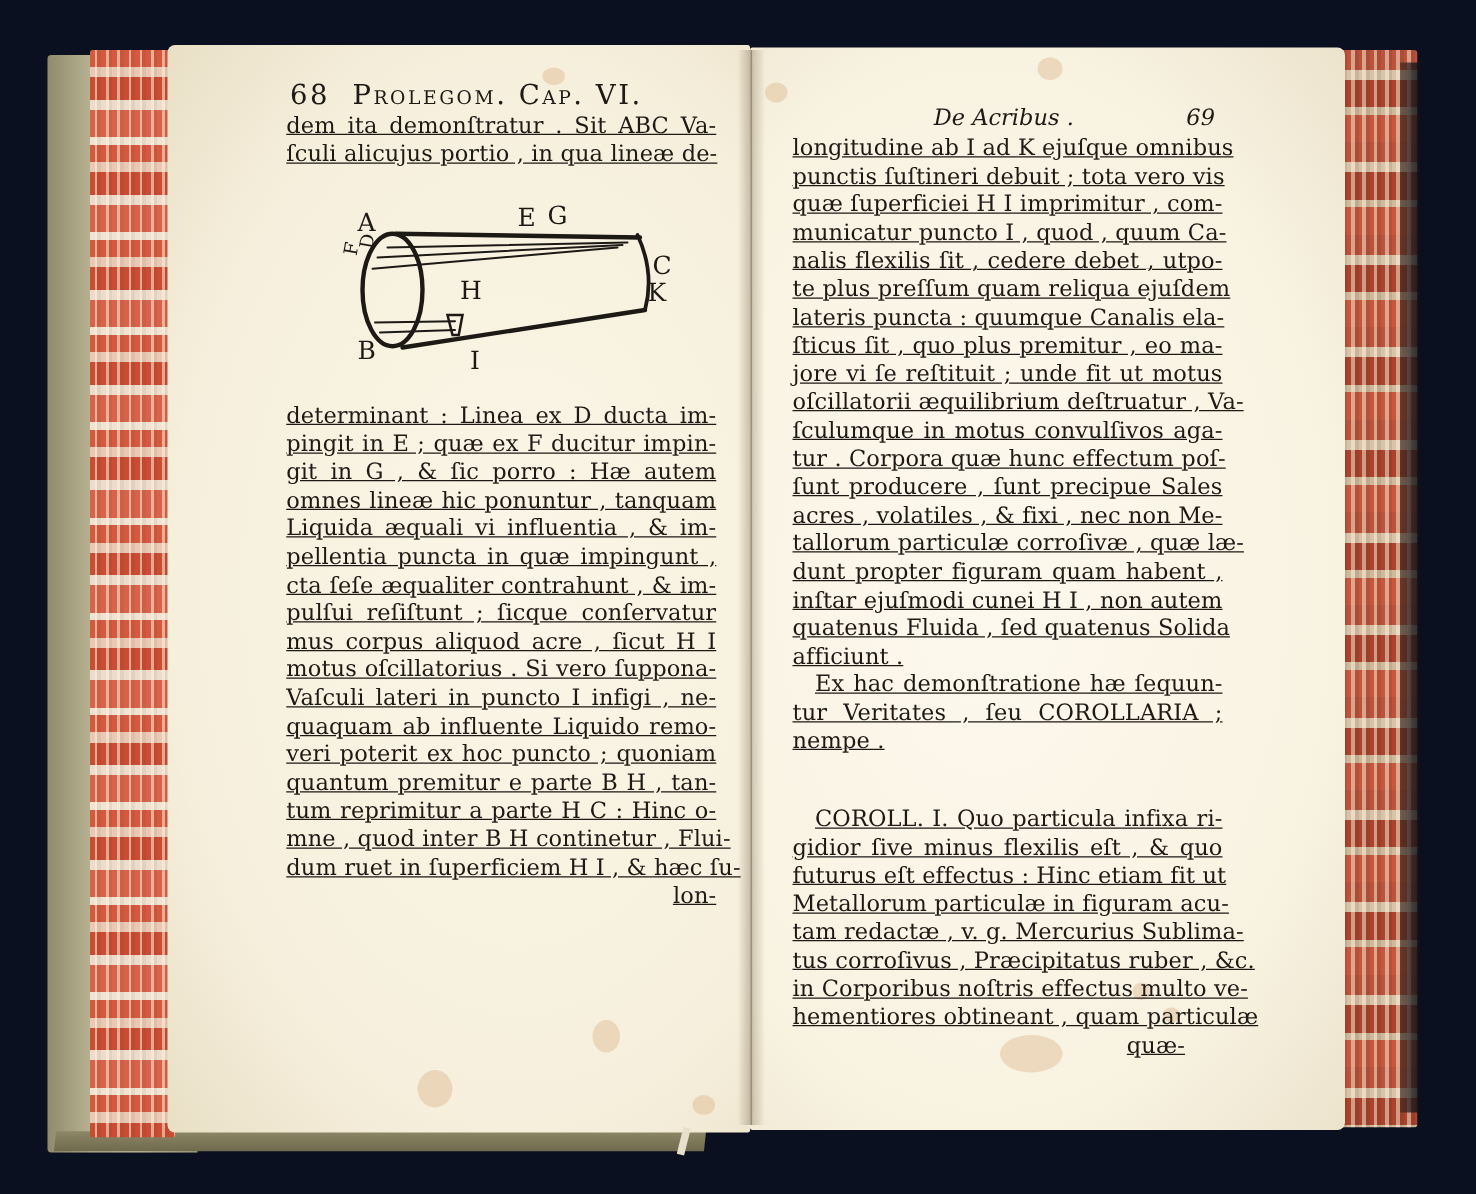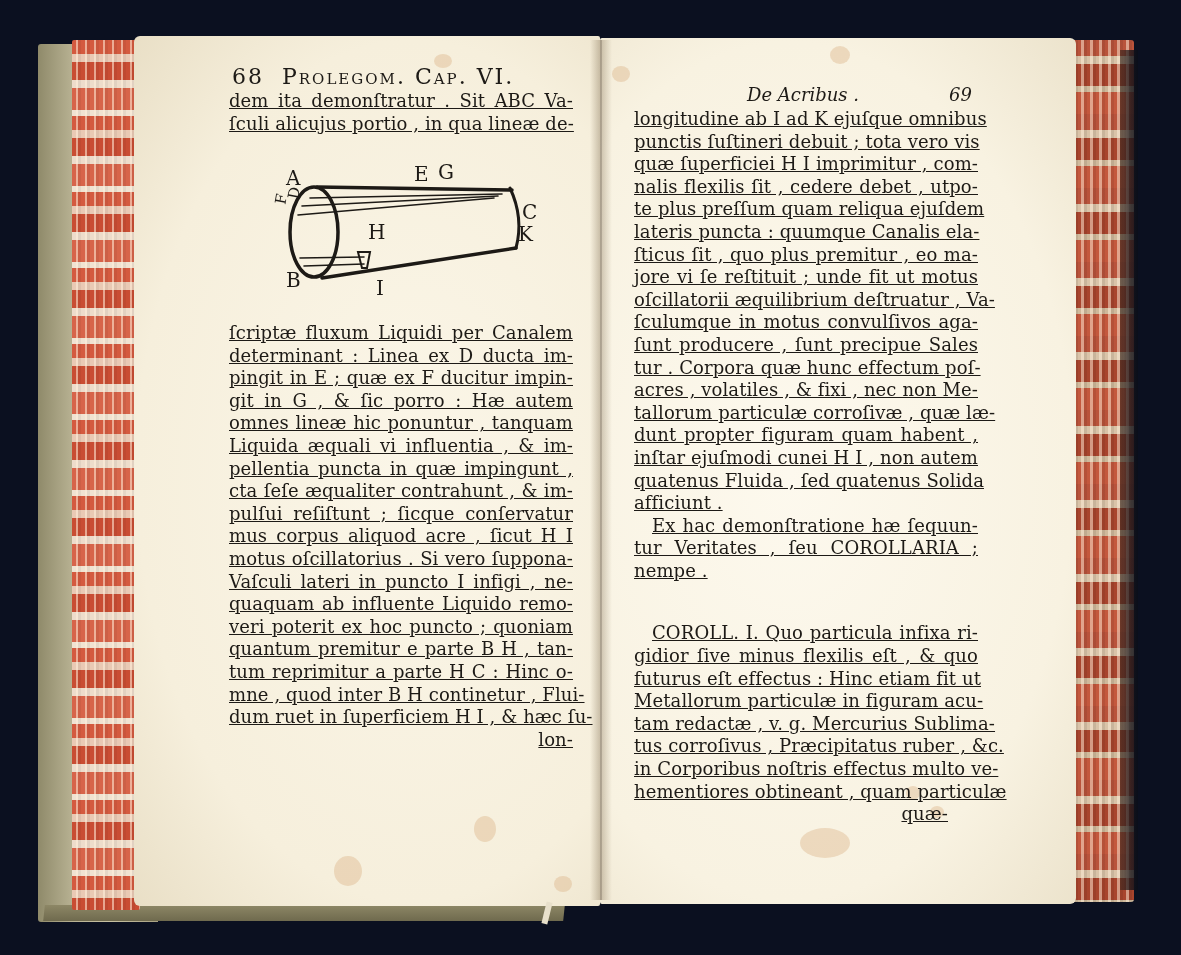--- a/index.html
+++ b/index.html
@@ -98,21 +98,20 @@
     <span class="figlabel" style="left:142px;top:2px;">E</span>
     <span class="figlabel" style="left:166px;top:0px;">G</span>
     <span class="figlabel" style="left:250px;top:40px;">C</span>
     <span class="figlabel" style="left:246px;top:62px;">K</span>
     <span class="figlabel" style="left:96px;top:60px;">H</span>
     <span class="figlabel" style="left:14px;top:108px;">B</span>
     <span class="figlabel" style="left:104px;top:116px;">I</span>
   </div>
 
   <div class="text" style="left:229px;top:322px;width:344px;">
-    <span class="line">ſcriptæ fluxum Liquidi per Canalem</span>
     <span class="line">determinant : Linea ex D ducta im-</span>
     <span class="line">pingit in E ; quæ ex F ducitur impin-</span>
     <span class="line">git in G , &amp; ſic porro : Hæ autem</span>
     <span class="line">omnes lineæ hic ponuntur , tanquam</span>
     <span class="line">Liquida æquali vi influentia , &amp; im-</span>
     <span class="line">pellentia puncta in quæ impingunt ,</span>
     <span class="line">cta ſeſe æqualiter contrahunt , &amp; im-</span>
     <span class="line">pulſui reſiſtunt ; ſicque conſervatur</span>
     <span class="line">mus corpus aliquod acre , ſicut H I</span>
     <span class="line">motus oſcillatorius . Si vero ſuppona-</span>
@@ -128,29 +127,30 @@
 
   <div class="head-right">
     <span class="title">De Acribus .</span>
     <span class="num">69</span>
   </div>
 
   <div class="text" style="left:634px;top:108px;width:344px;">
     <span class="line">longitudine ab I ad K ejuſque omnibus</span>
     <span class="line">punctis ſuſtineri debuit ; tota vero vis</span>
     <span class="line">quæ ſuperficiei H I imprimitur , com-</span>
+    <span class="line">municatur puncto I , quod , quum Ca-</span>
     <span class="line">nalis flexilis ſit , cedere debet , utpo-</span>
     <span class="line">te plus preſſum quam reliqua ejuſdem</span>
     <span class="line">lateris puncta : quumque Canalis ela-</span>
     <span class="line">ſticus ſit , quo plus premitur , eo ma-</span>
     <span class="line">jore vi ſe reſtituit ; unde fit ut motus</span>
     <span class="line">oſcillatorii æquilibrium deſtruatur , Va-</span>
     <span class="line">ſculumque in motus convulſivos aga-</span>
+    <span class="line">tur . Corpora quæ hunc effectum poſ-</span>
     <span class="line">ſunt producere , ſunt precipue Sales</span>
-    <span class="line">tur . Corpora quæ hunc effectum poſ-</span>
     <span class="line">acres , volatiles , &amp; fixi , nec non Me-</span>
     <span class="line">tallorum particulæ corroſivæ , quæ læ-</span>
     <span class="line">dunt propter figuram quam habent ,</span>
     <span class="line">inſtar ejuſmodi cunei H I , non autem</span>
     <span class="line">quatenus Fluida , ſed quatenus Solida</span>
     <span class="line last">afficiunt .</span>
     <span class="line" style="padding-left:18px;">Ex hac demonſtratione hæ ſequun-</span>
     <span class="line">tur Veritates , ſeu COROLLARIA ;</span>
     <span class="line last">nempe .</span>
     <span class="line it" style="padding-left:18px;font-style:normal;margin-top:40px;">COROLL. I. Quo particula infixa ri-</span>

